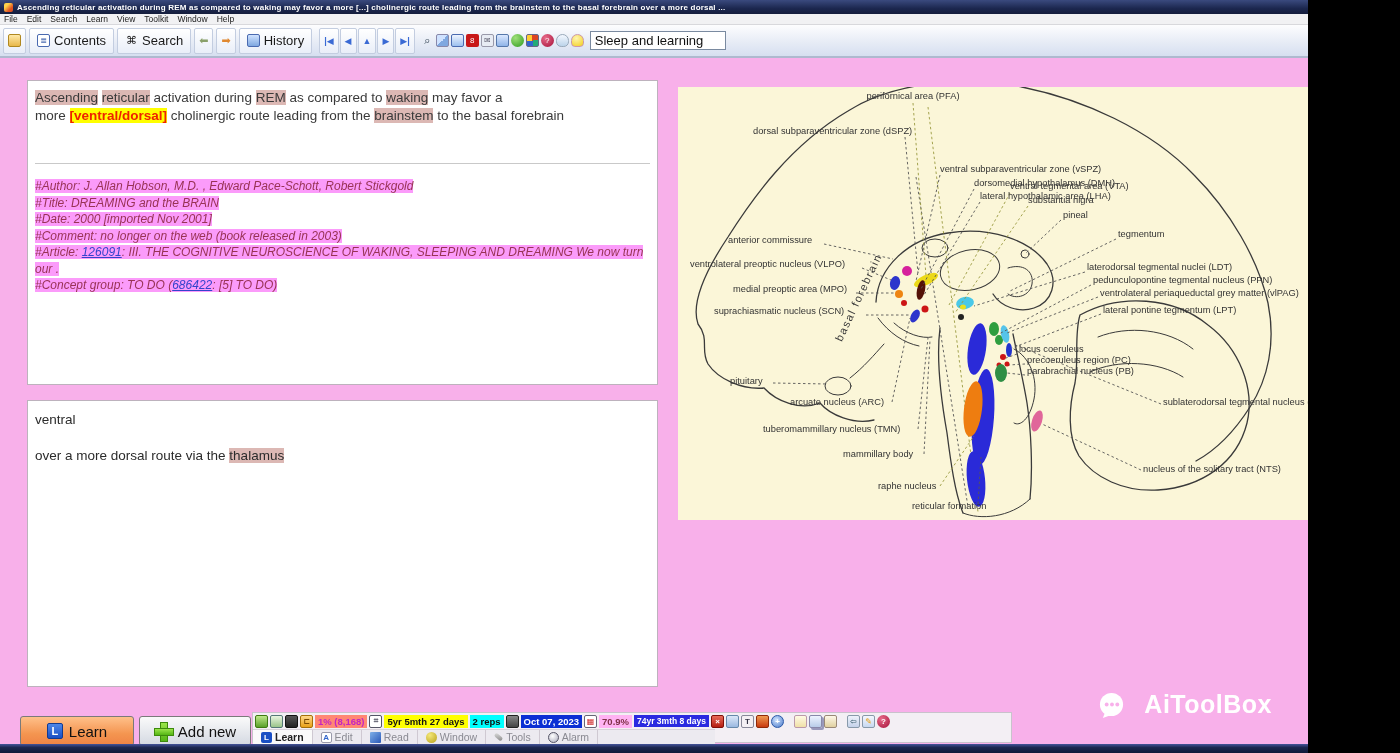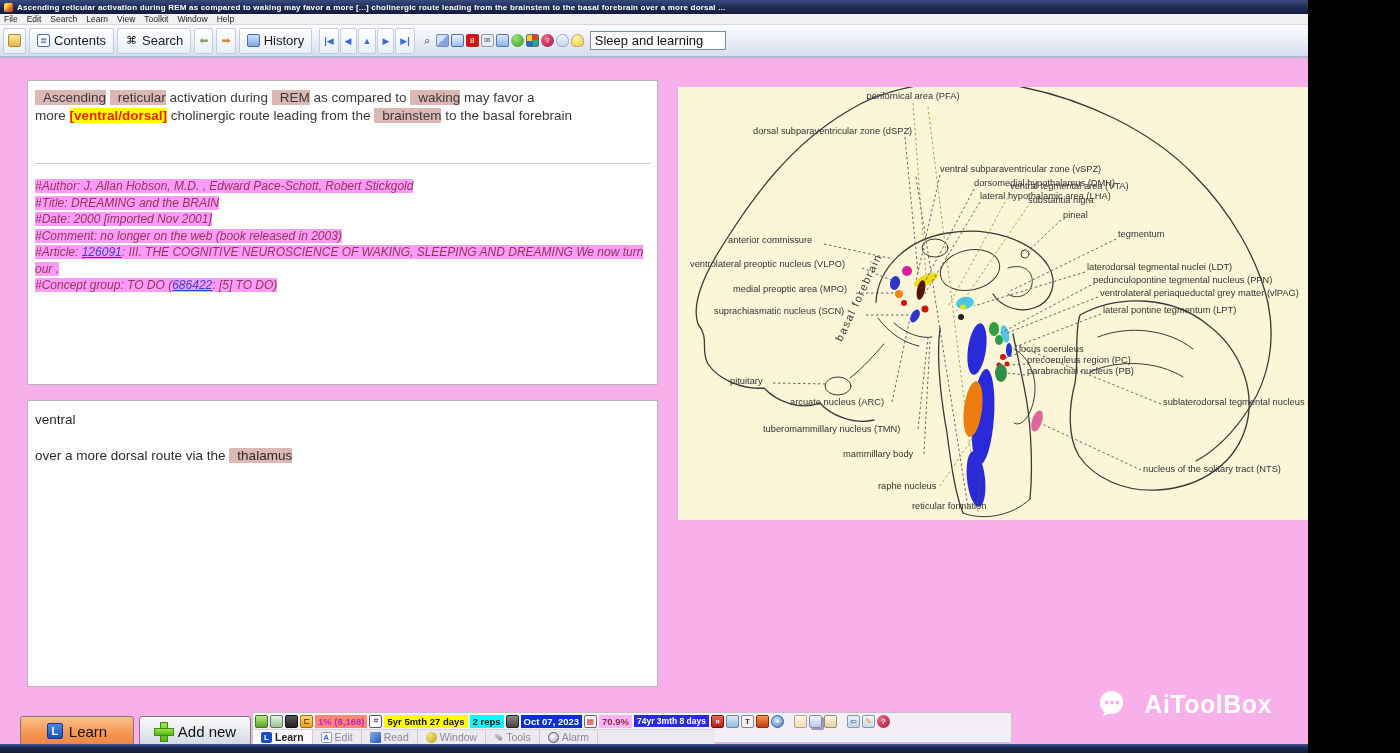--- a/index.html
+++ b/index.html
@@ -33,21 +33,21 @@
   .icogrp{display:flex;align-items:center;margin-left:6px;gap:2px;}
   .tico{width:13px;height:13px;border-radius:2px;display:inline-flex;align-items:center;justify-content:center;font-size:8px;flex:none;}
   .tb-input{width:136px;height:19px;margin-left:6px;border:1px solid #7a8aa0;font-size:13px;padding:0 4px;font-family:inherit;background:#fff;color:#111;}
   .collection{position:absolute;right:0;top:0;height:31px;width:700px;display:flex;align-items:center;justify-content:center;font-size:12px;color:#555a6e;}
 
   
   .panel{position:absolute;background:#fff;border:1px solid #bdb2bd;}
   #panel-q{left:27px;top:80px;width:631px;height:305px;padding:8px 7px;}
   #panel-a{left:27px;top:400px;width:631px;height:287px;padding:10px 7px;}
   .qtext{font-size:13.5px;color:#3a3a3a;line-height:17.5px;min-height:52px;}
-  .hl-cloze{background:var(--cloze);padding-left:8px;}
+  .hl-cloze{background:var(--cloze);}
   .hl-kw{background:var(--kw_bg);color:var(--kw_fg);font-weight:bold;}
   .qsep{border:none;border-top:1px solid #c9c9c9;margin:22px 0 14px 0;}
   .ref-line{font-size:12px;font-style:italic;color:var(--ref_fg);line-height:16.5px;}
   .ref-wrap{background:var(--ref_bg);}
   .ref-link{color:var(--link);text-decoration:underline;}
   .atext{font-size:13.5px;color:#2b2b2b;line-height:18px;}
 
   
   #diagram{position:absolute;left:678px;top:87px;width:700px;height:433px;background:var(--cream);}
   .dg-label{font-size:9.3px;fill:#333;font-family:"Liberation Sans","DejaVu Sans",sans-serif;}
@@ -79,21 +79,21 @@
   .b-age{background:var(--badge_age);color:#fff;font-size:8.5px;}
   .gap{width:6px;flex:none;}
   .srow2{height:15px;display:flex;align-items:center;border-top:1px solid #d8d2da;background:#eceaf0;width:462px;}
   .tab{display:flex;align-items:center;gap:3px;font-size:10.5px;color:#8a8a92;padding:0 8px;height:15px;border-right:1px solid #cfc9d2;}
   .tab.active{background:#fafafa;color:#222;font-weight:bold;}
   .tabico{width:11px;height:11px;flex:none;display:inline-flex;align-items:center;justify-content:center;font-size:8px;font-weight:bold;border-radius:2px;}
 
   #bottomstrip{position:absolute;left:0;top:744px;width:1400px;height:9px;background:linear-gradient(#44549a,var(--navy) 40%,#101a38);}
 
   
-  #watermark{position:absolute;right:36px;top:690px;display:flex;align-items:flex-start;gap:19px;}
+  #watermark{position:absolute;right:36px;top:690px;display:flex;align-items:flex-end;gap:19px;}
   #watermark .bubble{width:27px;height:27px;}
   #watermark .wm-text{color:#fff;font-size:25px;font-weight:bold;letter-spacing:.5px;}
 </style>
 </head>
 <body>
 
 <div id="app">
 
   <div class="titlebar">
     <span class="appico"></span>

